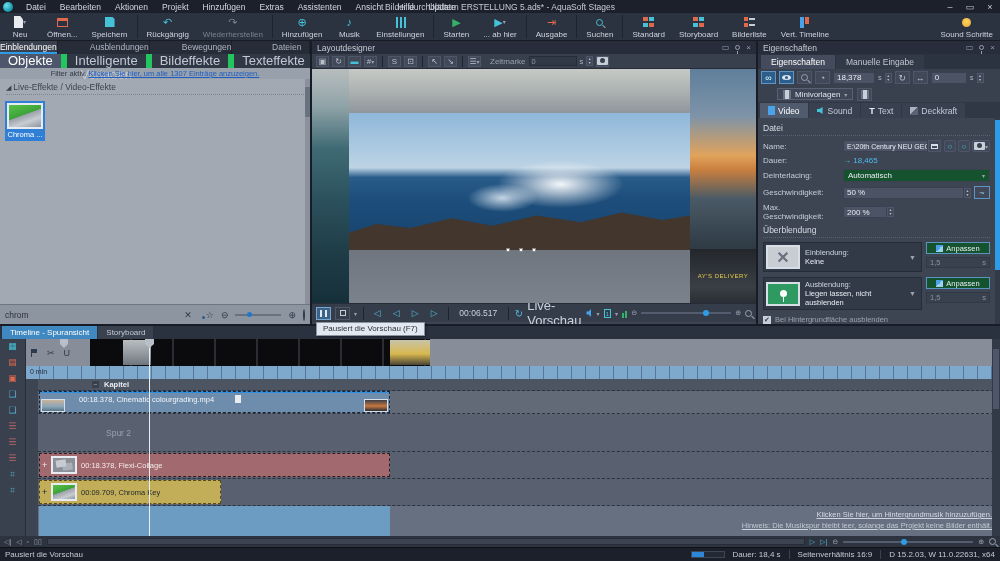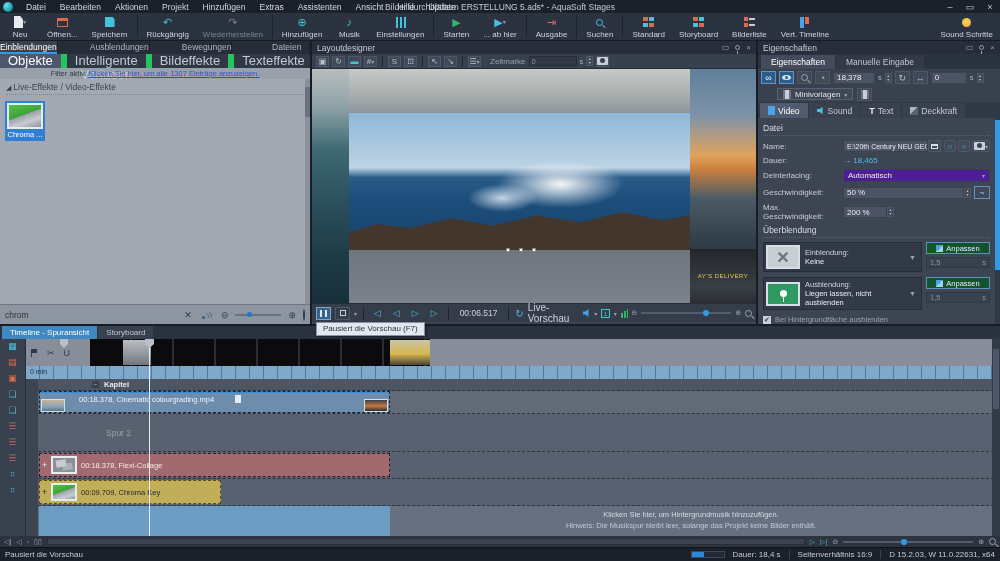--- a/index.html
+++ b/index.html
@@ -106,21 +106,21 @@
   .playbar { height:19px; background:#353d4b; border-top:1px solid #262c38; display:flex; align-items:center; padding:0 4px; gap:4px; }
   .pbtn { height:13px; min-width:15px; display:flex; align-items:center; justify-content:center; color:#53b7d8; font-size:9px; }
   .pause-btn { background:#3c6288; border:1px solid #76a7cf; width:17px; }
   .pause-btn .bars { width:7px; height:7px; background:
       linear-gradient(#dce8f2,#dce8f2) 0 0/2px 7px no-repeat,
       linear-gradient(#dce8f2,#dce8f2) 5px 0/2px 7px no-repeat; }
   .stop-btn { border:1px solid #4e576a; width:15px; }
   .stop-btn i { width:6px; height:6px; border:1px solid #c6ccd6; }
   .caret { font-size:6px; color:#9aa2b0; }
   .ptime { font-size:8.5px; color:#ccd3dd; padding:0 5px; }
-  .plive { font-size:10px; color:#ccd3dd; }
+  .plive { font-size:13px; color:#ccd3dd; }
   .loop { color:#53b7d8; font-size:10px; }
   .spk { width:9px; height:8px; background:#4aa3e8; clip-path:polygon(0 30%,35% 30%,75% 0,75% 100%,35% 70%,0 70%); }
   .mon1 { width:10px; height:9px; border:1px solid #45c2d8; color:#45c2d8; font-size:6px; text-align:center; line-height:8px; }
   .meter { width:8px; height:9px; background:
       linear-gradient(#35b26a,#35b26a) 0 4px/2px 5px no-repeat,
       linear-gradient(#35b26a,#35b26a) 3px 2px/2px 7px no-repeat,
       linear-gradient(#35b26a,#35b26a) 6px 0/2px 9px no-repeat; }
   .pzoom { margin-left:auto; display:flex; align-items:center; gap:4px; }
   .pz-track { width:90px; height:2px; background:#545d6e; position:relative; }
   .pz-track .dot { position:absolute; left:62px; top:-2px; width:6px; height:6px; border-radius:50%; background:#2e9be6; }
@@ -154,21 +154,21 @@
   .rcontent { position:relative; height:219px; background:#3d4553; padding:3px 10px 0 5px; overflow:hidden; }
   .rsec { font-size:8.5px; color:#d6dce4; border-bottom:1px dotted #5a6375; padding-bottom:2px; margin:2px 0 4px; }
   .frow { display:flex; align-items:center; margin-bottom:4px; }
   .frow .flabel { width:80px; font-size:8px; color:#c6cdd7; flex-shrink:0; }
   .link-val { color:#4db8f0; font-size:8px; }
   .folder-btn { width:13px; height:12px; background:#414959; border:1px solid #4e576a; display:flex; align-items:center; justify-content:center; }
   .folder-btn i { width:7px; height:5px; border:1px solid #d8dee8; border-top:2px solid #d8dee8; }
   .circ-btn { width:12px; height:12px; border:1px solid #4e576a; background:#414959; color:#45c2d8; font-size:8px; display:flex; align-items:center; justify-content:center; border-radius:2px; }
   .cam { width:11px; height:8px; background:#c8cfd9; border-radius:1px; position:relative; }
   .cam::after { content:""; position:absolute; left:3px; top:1px; width:5px; height:5px; border-radius:50%; background:#39414f; }
-  .ddown { display:flex; align-items:center; justify-content:space-between; background:#4c1d95; border:1px solid #3a4150; color:#e8edf3; font-size:8px; height:13px; padding:0 4px; }
+  .ddown { display:flex; align-items:center; justify-content:space-between; background:#14532d; border:1px solid #3a4150; color:#e8edf3; font-size:8px; height:13px; padding:0 4px; }
   .curve-btn { width:16px; height:13px; border:1px solid #5e95c5; background:#414959; color:#8fd0f0; font-size:9px; display:flex; align-items:center; justify-content:center; }
   .blendrow { display:flex; margin-bottom:5px; gap:4px; }
   .blendbox { flex:1; display:flex; align-items:center; background:#323a48; border:1px solid #262d3a; padding:2px; gap:5px; }
   .bthumb { width:34px; height:24px; border:2px solid #d8dee6; display:flex; align-items:center; justify-content:center; }
   .bthumb.xthumb { background:#c8cdd4; color:#6a7280; font-size:16px; font-weight:bold; }
   .bthumb.pinthumb { background:#2e9960; }
   .pinshape { width:7px; height:7px; background:#fff; border-radius:50%; position:relative; }
   .pinshape::after { content:""; position:absolute; left:3px; top:7px; width:1px; height:5px; background:#fff; }
   .btexts { flex:1; }
   .btexts .b1 { font-size:7.5px; color:#cdd4de; }
@@ -224,21 +224,21 @@
   .plus { position:absolute; left:3px; top:7px; font-size:9px; color:#e8edf3; }
   .th-coll { position:absolute; left:12px; top:3px; width:26px; height:18px; border:2px solid #e8ecf0; background:#8a8f98; }
   .th-coll i { position:absolute; left:3px; top:2px; width:10px; height:7px; background:#c8ccd2; transform:rotate(-8deg); box-shadow:6px 4px 0 #aab0b8; }
   .row-t4 { top:140px; height:27px; background:#596170; }
   .bar4 { position:absolute; left:1px; top:1px; width:182px; height:24px; background:#c2ae58; outline:1px dashed #5a4c1a; outline-offset:-1px; }
   .bar4 .lbl { position:absolute; left:42px; top:8px; font-size:7.5px; color:#23282e; white-space:nowrap; }
   .bar4 .plus { color:#23282e; }
   .th-chr { position:absolute; left:12px; top:3px; width:26px; height:18px; border:2px solid #e8ecf0; background:linear-gradient(160deg,#57c24a 0%,#3da238 45%,#9aa0a8 46%,#c8ccd2 75%,#8e959e 100%); }
   .row-music { top:167px; height:30px; background:#667080; border-bottom:none; }
   .music-blue { position:absolute; left:1px; top:0; width:351px; height:30px; background:#6d9cc2; }
-  .music-hint { position:absolute; left:352px; right:12px; top:4px; text-align:center; }
+  .music-hint { position:absolute; left:352px; right:12px; top:4px; text-align:right;text-decoration:underline; }
   .music-hint .h1 { font-size:7.5px; color:#d4dae2; }
   .music-hint .h2 { font-size:7.5px; color:#c2c9d2; margin-top:2px; }
   .playhead { left:149px; top:0; width:1px; height:197px; background:#e8eef5; z-index:5; }
   .ph-pin { left:145px; top:0; width:9px; height:9px; background:#b8bfc8; clip-path:polygon(0 0,100% 0,100% 55%,50% 100%,0 55%); z-index:6; }
   .tvscroll { left:992px; top:0; width:8px; height:197px; background:#333a47; }
   .tvscroll .thumb { position:absolute; left:1px; top:10px; width:6px; height:60px; background:#4e576a; }
 
   .bottomrow { height:11px; background:#2d3440; display:flex; align-items:center; padding:0 4px; gap:5px; }
   .bic { font-size:7px; color:#9aa2b0; }
   .hs-track { flex:1; height:7px; background:#3c4452; border:1px solid #262c38; }

